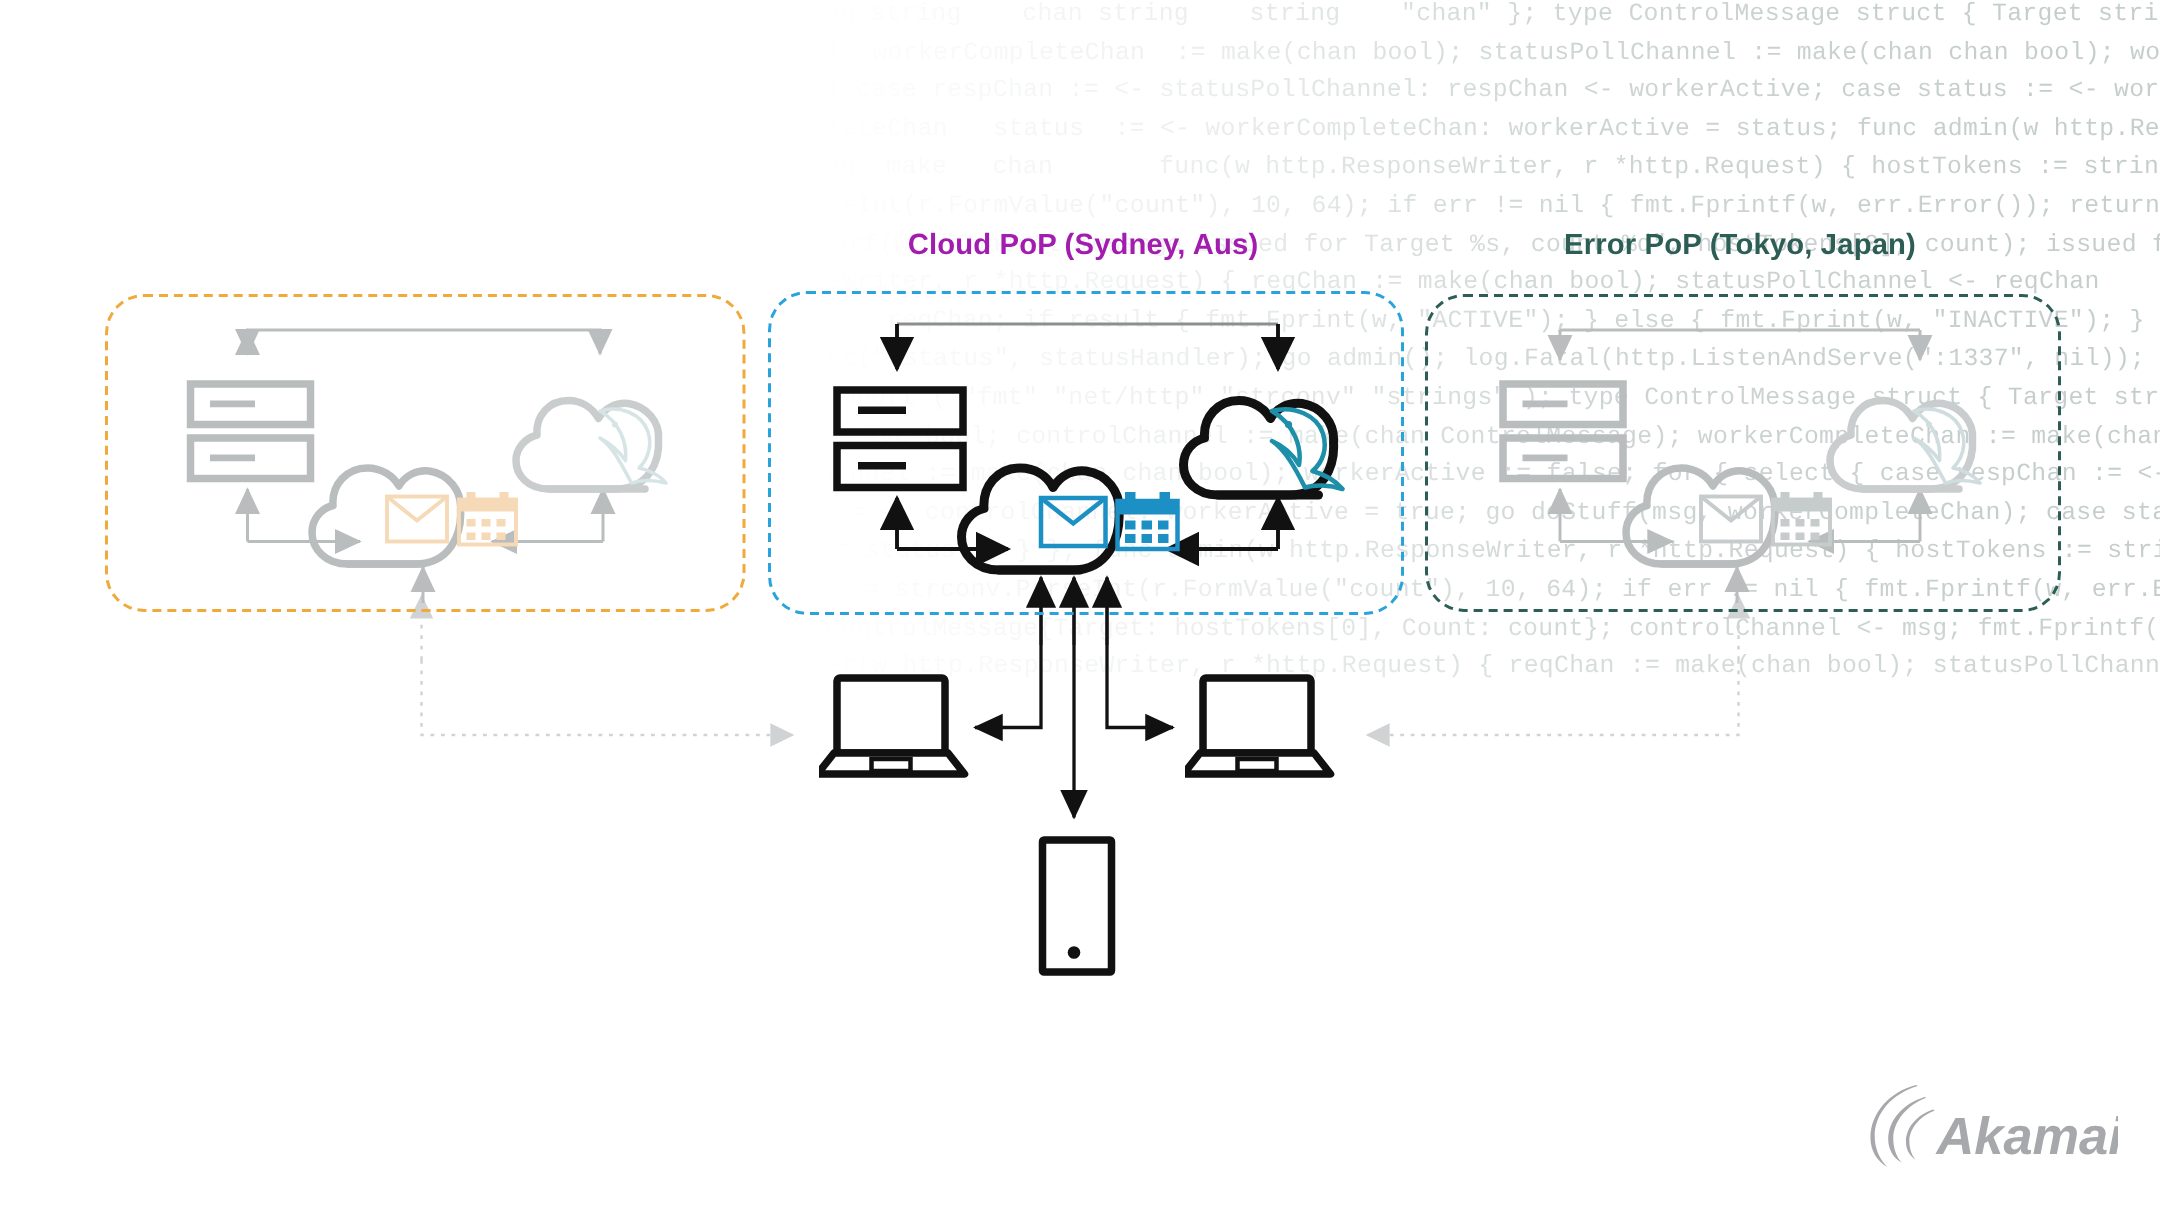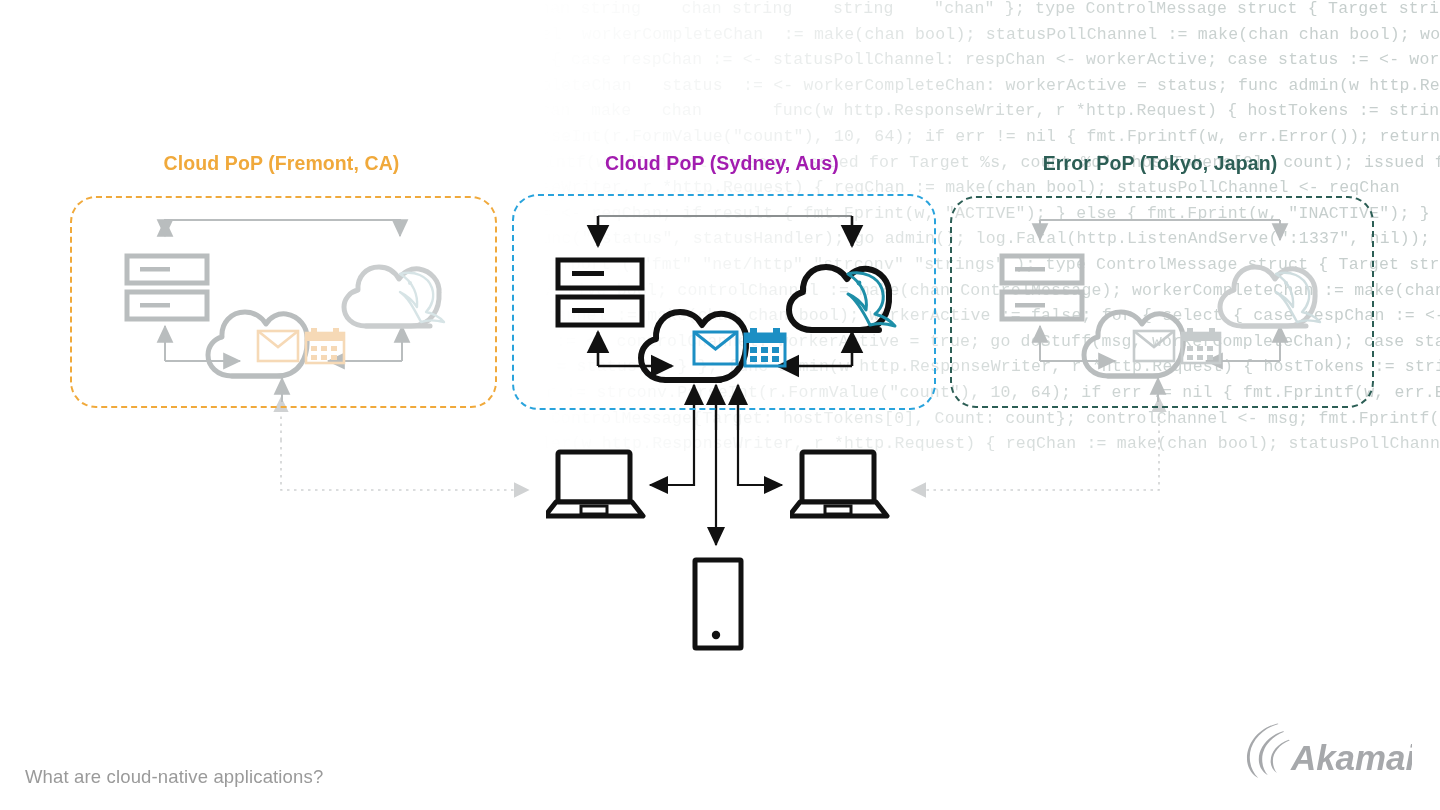--- a/index.html
+++ b/index.html
@@ -113,21 +113,20 @@
 
       <path d="M694,430 L694,485 L650,485" stroke="#111" stroke-width="2.2" fill="none" marker-end="url(#ahBlack)"></path>
 
       <path d="M738,430 L738,485 L782,485" stroke="#111" stroke-width="2.2" fill="none" marker-end="url(#ahBlack)"></path>
 
       <path d="M716,430 L716,545" stroke="#111" stroke-width="2.2" fill="none" marker-end="url(#ahBlack)"></path>
     </g>
   </svg>
 
   <div class="panel" id="panel-fremont" style="left:70px;top:196px;width:423px;height:208px;border-color:#F0A93B;"></div>
-  <div class="panel-title" id="title-fremont" style="left:70px;top:152px;width:423px;color:#F0A93B;">Cloud PoP (Fremont, CA)</div>
 
   <svg style="position:absolute;left:70px;top:196px" width="423" height="208">
     <defs>
       <marker id="fAh" markerWidth="10" markerHeight="10" refX="8.4" refY="5" orient="auto">
         <path d="M0,0.8 L9,5 L0,9.2 Z" fill="#B9BDBE"></path>
       </marker>
     </defs>
     <g stroke="#B9BDBE" fill="none" stroke-width="2">
       <path d="M95,40 L95,24 L330,24 L330,40" marker-end="url(#fAh)"></path>
       <path d="M95,40 L95,24" marker-end="url(#fAh)" transform="translate(0,0)"></path>
@@ -339,21 +338,20 @@
     <rect x="12" y="4" width="72" height="50" rx="2" fill="#fff" stroke="#111" stroke-width="5"></rect>
     <path d="M10,54 L86,54 L97,68 L-1,68 Z" fill="#fff" stroke="#111" stroke-width="5" stroke-linejoin="round"></path>
     <rect x="35" y="58" width="26" height="8" fill="#fff" stroke="#111" stroke-width="3"></rect>
   </svg>
 
   <svg style="position:absolute;left:690px;top:556px" width="56" height="100">
     <rect x="5" y="4" width="46" height="88" rx="1" fill="#fff" stroke="#111" stroke-width="5"></rect>
     <circle cx="26" cy="79" r="4.2" fill="#111"></circle>
   </svg>
 
-  <div class="footer-caption">What are cloud-native applications?</div>
 
   <svg class="akamai-logo" viewBox="0 0 300 110">
     <g fill="#A6A8AB">
       <path d="M62,6 C30,14 8,40 8,68 C8,84 16,96 28,103 C18,93 13,80 13,66 C13,40 33,16 64,7 Z"></path>
       <path d="M72,20 C46,28 29,48 29,70 C29,82 35,92 45,98 C38,90 35,80 35,69 C35,50 50,30 74,21 Z"></path>
       <path d="M82,35 C62,42 50,57 50,73 C50,82 54,89 61,94 C56,88 54,80 54,72 C54,58 66,43 84,36 Z"></path>
     </g>
     <g fill="#A6A8AB" font-family="'Liberation Sans', sans-serif" font-size="62" font-weight="bold" font-style="italic">
       <text x="86" y="88">Akamai</text>
     </g>

